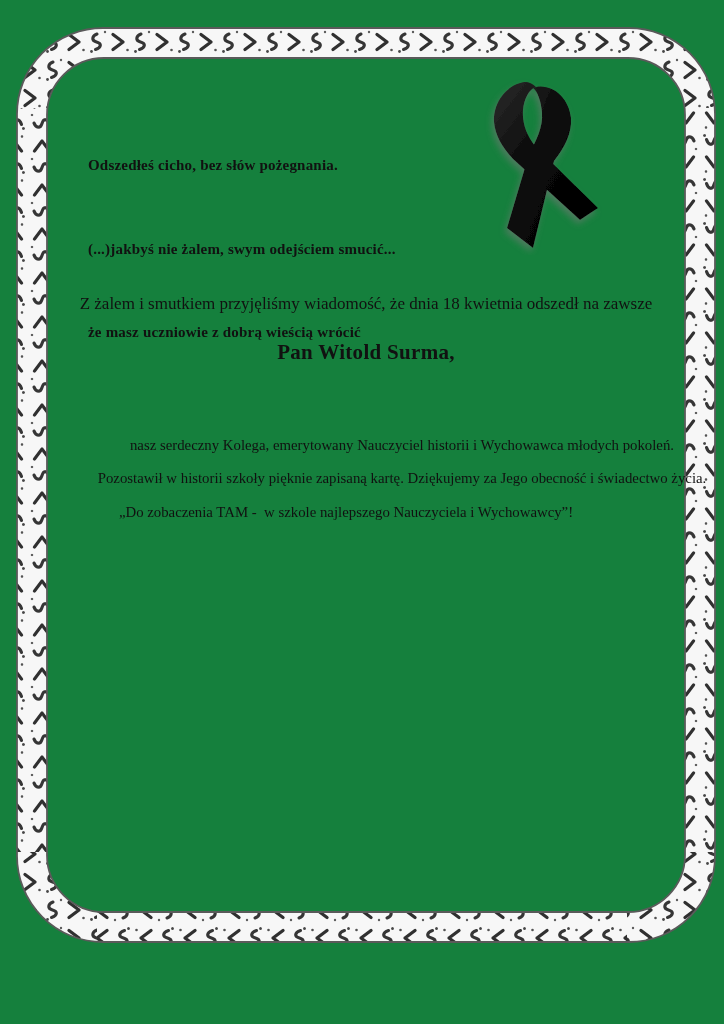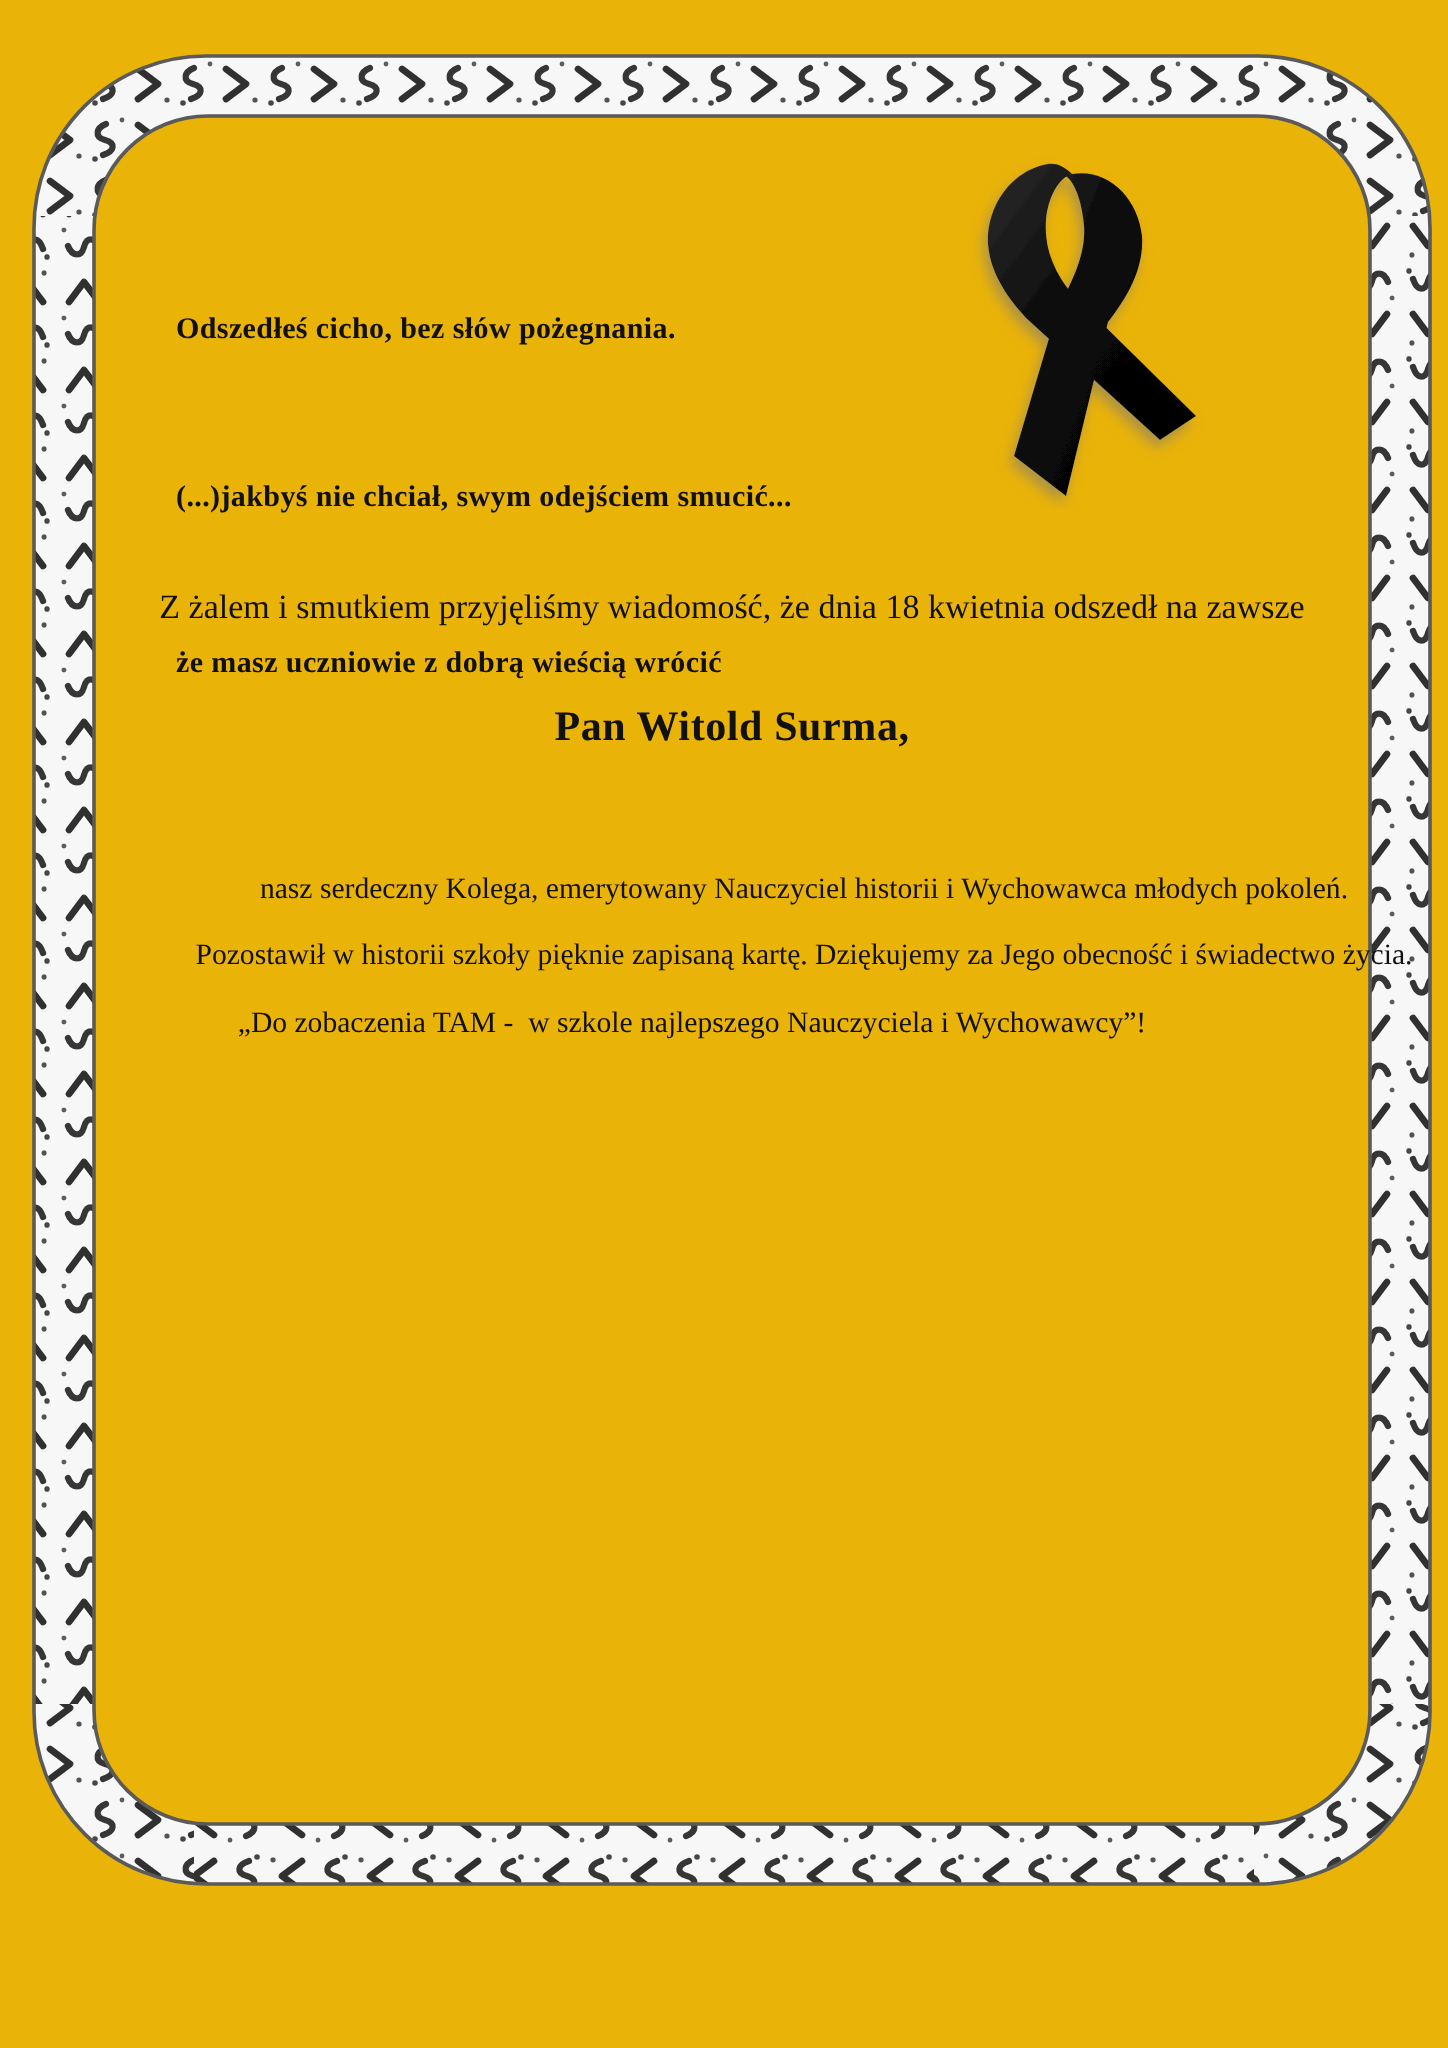--- a/index.html
+++ b/index.html
@@ -4,21 +4,21 @@
 <style>
   html, body {
     margin: 0;
     padding: 0;
     background: #ffffff;
   }
   .page {
     position: relative;
     width: 724px;
     height: 1024px;
-    background: #eab308;
+    background: #15803d;
     overflow: hidden;
     font-family: "Liberation Serif", "DejaVu Serif", serif;
     color: #111111;
   }
   .frame {
     position: absolute;
     left: 0;
     top: 0;
     width: 724px;
     height: 1024px;
@@ -46,21 +46,21 @@
     left: 47px;
     top: 294px;
     width: 638px;
     text-align: center;
     font-size: 17px;
     white-space: pre;
   }
   .name {
     position: absolute;
     left: 47px;
-    top: 351px;
+    top: 340px;
     width: 638px;
     text-align: center;
     font-weight: bold;
     font-size: 21px;
     letter-spacing: 0.3px;
     white-space: pre;
   }
   .tribute {
     position: absolute;
     left: 47px;
@@ -166,21 +166,21 @@
                L 122,131
                L 60,70
                C 51,59 46,47 47,33
                C 48,22 53,12 60,10
                C 56,6 52,4.5 48,5 Z" fill="url(#ribGrad)"></path>
     </g>
   </svg>
 
   <div class="poem">
     <div class="poem-line">Odszedłeś cicho, bez słów pożegnania.</div>
-    <div class="poem-line">(...)jakbyś nie chciał, swym odejściem smucić...</div>
+    <div class="poem-line">(...)jakbyś nie żalem, swym odejściem smucić...</div>
     <div class="poem-line">że masz uczniowie z dobrą wieścią wrócić</div>
   </div>
 
   <div class="announce">Z żalem i smutkiem przyjęliśmy wiadomość, że dnia 18 kwietnia odszedł na zawsze</div>
 
   <div class="name">Pan Witold Surma,</div>
 
   <div class="tribute">
     <div class="t-line">nasz serdeczny Kolega, emerytowany Nauczyciel historii i Wychowawca młodych pokoleń.</div>
     <div class="t-line">Pozostawił w historii szkoły pięknie zapisaną kartę. Dziękujemy za Jego obecność i świadectwo życia.</div>

